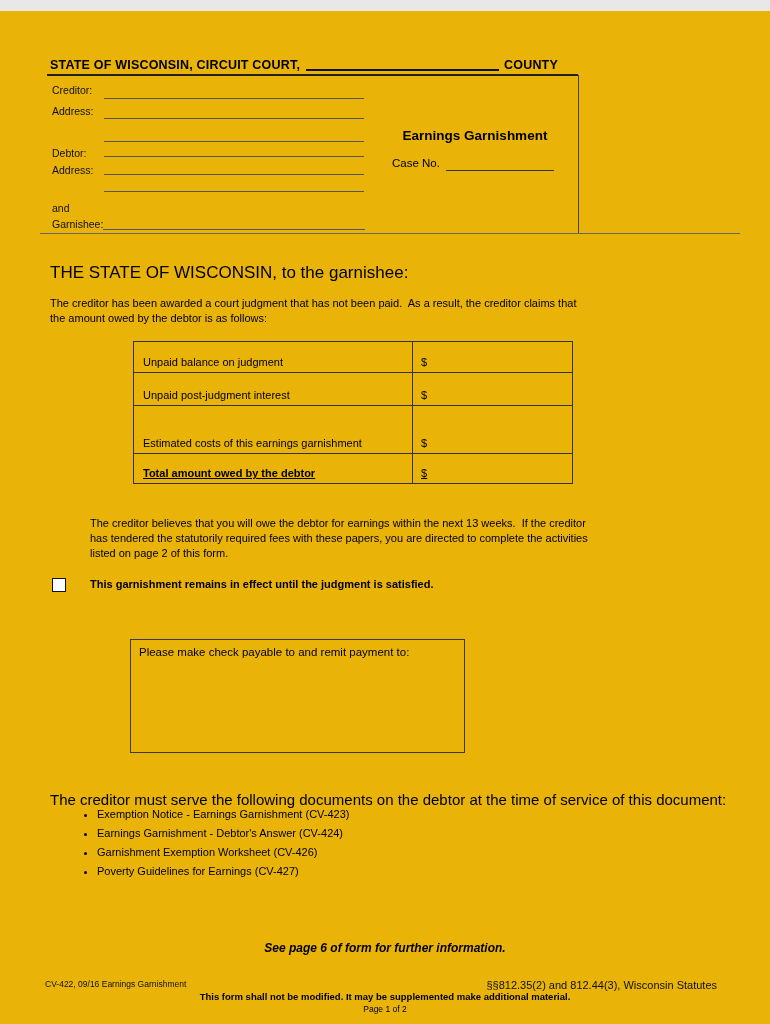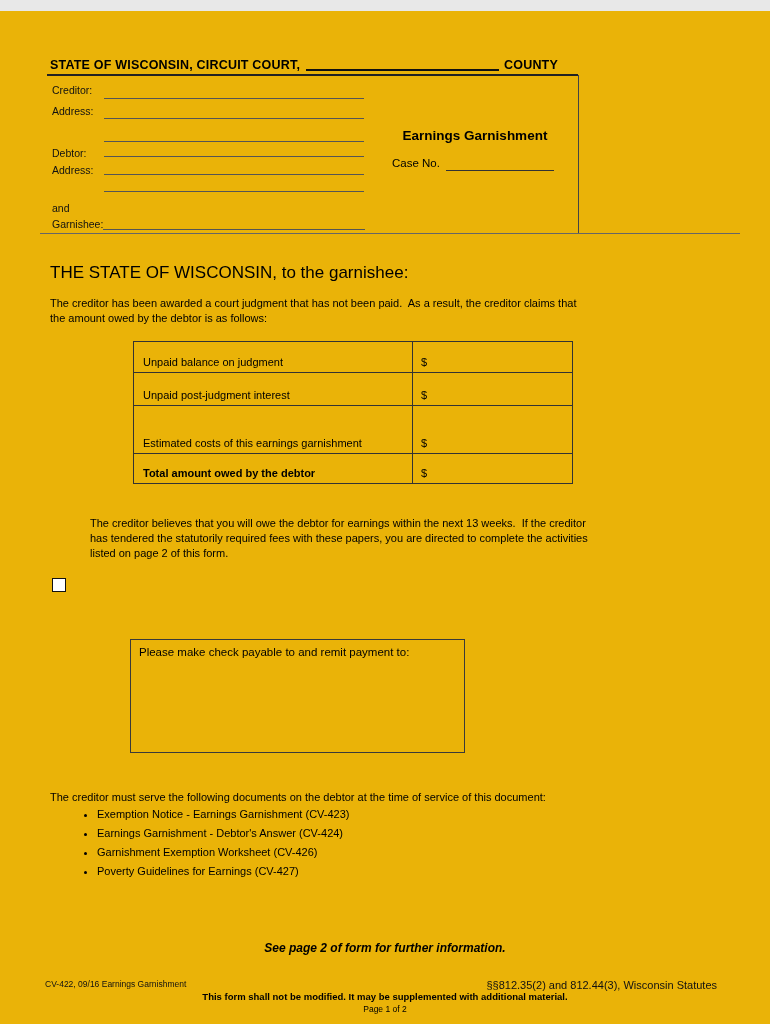--- a/index.html
+++ b/index.html
@@ -35,38 +35,38 @@
 
   
   .salutation { position:absolute; left:50px; top:252px; font-size:17px; }
   .para { position:absolute; line-height:15px; font-size:11px; }
   .intro-para    { left:50px; top:285px; }
   .believes-para { left:90px; top:505px; }
 
   .amt-table { position:absolute; left:133px; top:330px; width:440px;
                border:1.2px solid #333; box-sizing:border-box; }
   .amt-row  { display:flex; border-bottom:1.2px solid #333; box-sizing:border-box; }
-  .amt-row:last-child { border-bottom:none; }
+  .amt-row:last-child { border-bottom:none;text-decoration:underline; }
   .amt-label { width:279px; border-right:1.2px solid #333; box-sizing:border-box;
                display:flex; align-items:flex-end; padding:2px 6px 4px 9px; white-space:pre; }
   .amt-value { flex:1; display:flex; align-items:flex-end; padding:2px 6px 4px 8px; white-space:pre; }
   .amt-row.r0 { height:31px; } .amt-row.r1 { height:33px; }
   .amt-row.r2 { height:48px; } .amt-row.r3 { height:29px; }
   .amt-row.bold .amt-label { font-weight:bold; }
 
   .restitution-check { position:absolute; left:52px; top:567px; width:12px; height:12px;
                        border:1.6px solid #111; background:#fff; }
   .restitution-text  { position:absolute; left:90px; top:566px; width:600px;
                        font-weight:bold; line-height:15px; font-size:11px; }
 
   .payment-box { position:absolute; left:130px; top:628px; width:335px; height:114px;
                  border:1.5px solid #3a3a3a; box-sizing:border-box; padding:6px 8px; }
   .payment-box .line { font-size:11.5px; }
 
-  .serve-intro { position:absolute; left:50px; top:780px; font-size:11px; }
+  .serve-intro { position:absolute; left:50px; top:780px; font-size:15px; }
   .doc-list { position:absolute; left:78px; top:794px; margin:0; padding:0 0 0 19px; }
   .doc-list li { line-height:19px; font-size:11px; white-space:pre; }
 
   .see-note { position:absolute; left:0; top:930px; width:770px; text-align:center;
               font-weight:bold; font-style:italic; font-size:12px; }
 
   
   .footer-left  { position:absolute; left:45px;  top:968px; font-size:8.5px; color:#111; white-space:pre; }
   .footer-right { position:absolute; right:53px; top:968px; font-size:11px; color:#111; white-space:pre; }
   .footer-note  { position:absolute; left:0; top:980px; width:770px; text-align:center;
@@ -138,34 +138,35 @@
   </div>
 
   <div class="para believes-para">
     <div class="line">The creditor believes that you will owe the debtor for earnings within the next 13 weeks.  If the creditor</div>
     <div class="line">has tendered the statutorily required fees with these papers, you are directed to complete the activities</div>
     <div class="line">listed on page 2 of this form.</div>
   </div>
 
   <div class="restitution-check"></div>
   <div class="restitution-text">
+    <div class="line">This garnishment remains in effect until the judgment is satisfied.</div>
   </div>
 
   <div class="payment-box">
     <div class="line">Please make check payable to and remit payment to:</div>
   </div>
 
   <div class="serve-intro line">The creditor must serve the following documents on the debtor at the time of service of this document:</div>
   <ul class="doc-list">
     <li>Exemption Notice - Earnings Garnishment (CV-423)</li>
     <li>Earnings Garnishment - Debtor's Answer (CV-424)</li>
     <li>Garnishment Exemption Worksheet (CV-426)</li>
     <li>Poverty Guidelines for Earnings (CV-427)</li>
   </ul>
 
-  <div class="see-note">See page 2 of form for further information.</div>
+  <div class="see-note">See page 6 of form for further information.</div>
 
   <div class="footer-left">CV-422, 09/16 Earnings Garnishment</div>
   <div class="footer-right">§§812.35(2) and 812.44(3), Wisconsin Statutes</div>
-  <div class="footer-note">This form shall not be modified. It may be supplemented with additional material.</div>
+  <div class="footer-note">This form shall not be modified. It may be supplemented make additional material.</div>
   <div class="footer-page">Page 1 of 2</div>
 
 </div>
 
 </body></html>

